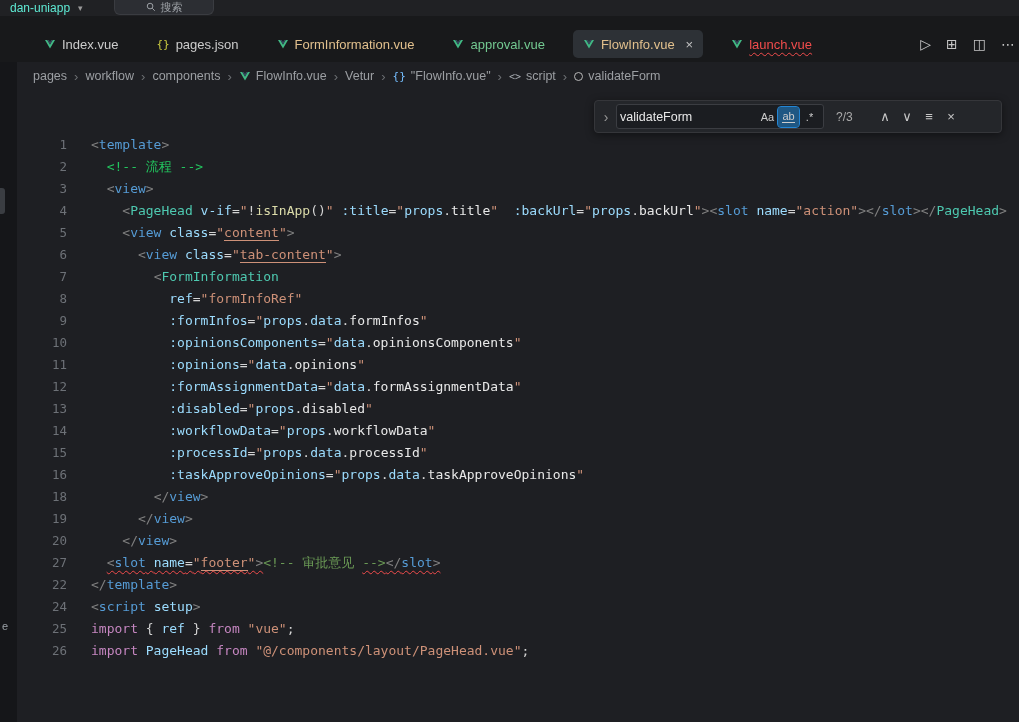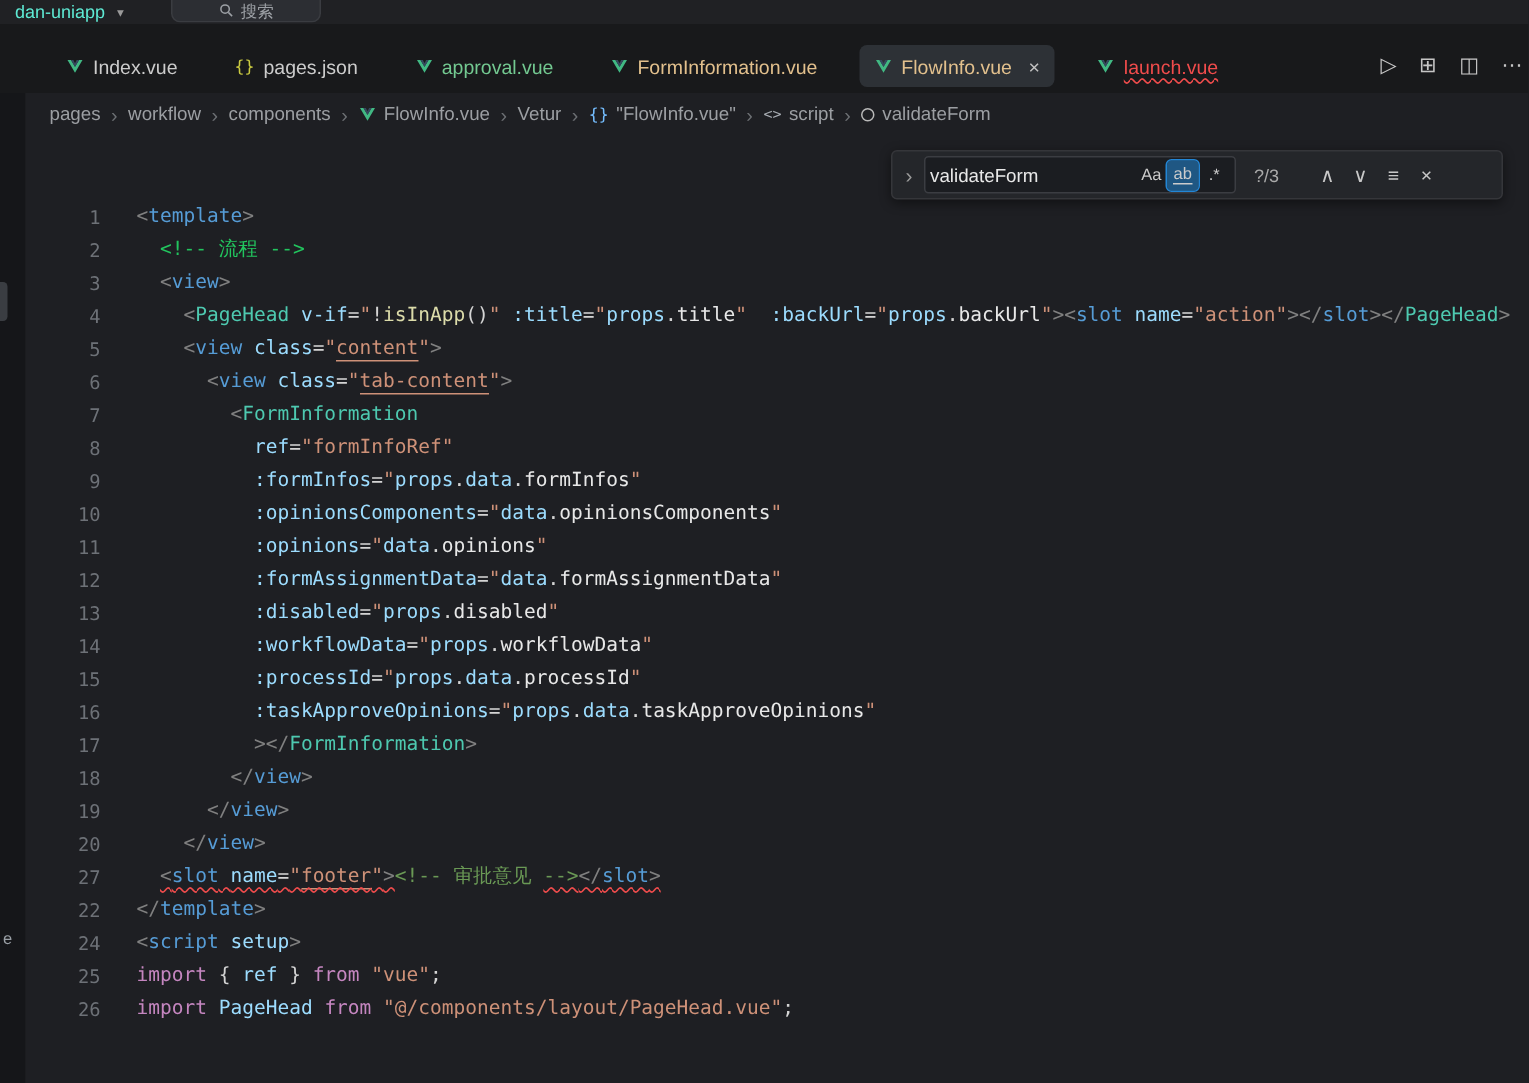--- a/index.html
+++ b/index.html
@@ -135,30 +135,30 @@
         <span class="ficon json">{}</span>
         <span class="tab-label" style="color: rgb(204, 204, 204);">pages.json</span>
       </div>
       <div class="tab">
         <span class="ficon">
           <svg width="12" height="12" viewBox="0 0 24 24">
             <path fill="#41b883" d="M2 4h4.6L12 13l5.4-9H22L12 21z"></path>
             <path fill="#35495e" d="M6.6 4h3.2L12 8.2 14.2 4h3.2L12 13.4z"></path>
           </svg>
         </span>
+        <span class="tab-label" style="color: rgb(226, 192, 141);">FormInformation.vue</span>
+      </div>
+      <div class="tab">
+        <span class="ficon">
+          <svg width="12" height="12" viewBox="0 0 24 24">
+            <path fill="#41b883" d="M2 4h4.6L12 13l5.4-9H22L12 21z"></path>
+            <path fill="#35495e" d="M6.6 4h3.2L12 8.2 14.2 4h3.2L12 13.4z"></path>
+          </svg>
+        </span>
         <span class="tab-label" style="color: rgb(115, 201, 145);">approval.vue</span>
-      </div>
-      <div class="tab">
-        <span class="ficon">
-          <svg width="12" height="12" viewBox="0 0 24 24">
-            <path fill="#41b883" d="M2 4h4.6L12 13l5.4-9H22L12 21z"></path>
-            <path fill="#35495e" d="M6.6 4h3.2L12 8.2 14.2 4h3.2L12 13.4z"></path>
-          </svg>
-        </span>
-        <span class="tab-label" style="color: rgb(226, 192, 141);">FormInformation.vue</span>
       </div>
       <div class="tab active">
         <span class="ficon">
           <svg width="12" height="12" viewBox="0 0 24 24">
             <path fill="#41b883" d="M2 4h4.6L12 13l5.4-9H22L12 21z"></path>
             <path fill="#35495e" d="M6.6 4h3.2L12 8.2 14.2 4h3.2L12 13.4z"></path>
           </svg>
         </span>
         <span class="tab-label" style="color: rgb(226, 192, 141);">FlowInfo.vue</span>
         <span class="tab-close">×</span>
@@ -289,24 +289,20 @@
       </div>
       <div class="cl">
         <span class="ln">15</span>
         <span class="ct">          <span style="color: rgb(156, 220, 254);">:processId</span><span style="color: rgb(212, 212, 212);">=</span><span style="color: rgb(206, 145, 120);">"</span><span style="color: rgb(156, 220, 254);">props</span><span style="color: rgb(212, 212, 212);">.</span><span style="color: rgb(156, 220, 254);">data</span><span style="color: rgb(212, 212, 212);">.</span><span style="color: rgb(232, 232, 232);">processId</span><span style="color: rgb(206, 145, 120);">"</span></span>
       </div>
       <div class="cl">
         <span class="ln">16</span>
         <span class="ct">          <span style="color: rgb(156, 220, 254);">:taskApproveOpinions</span><span style="color: rgb(212, 212, 212);">=</span><span style="color: rgb(206, 145, 120);">"</span><span style="color: rgb(156, 220, 254);">props</span><span style="color: rgb(212, 212, 212);">.</span><span style="color: rgb(156, 220, 254);">data</span><span style="color: rgb(212, 212, 212);">.</span><span style="color: rgb(232, 232, 232);">taskApproveOpinions</span><span style="color: rgb(206, 145, 120);">"</span></span>
       </div>
       <div class="cl">
-        <span class="ln">17</span>
-        <span class="ct">          <span style="color: rgb(128, 128, 128);">&gt;&lt;/</span><span style="color: rgb(78, 201, 176);">FormInformation</span><span style="color: rgb(128, 128, 128);">&gt;</span></span>
-      </div>
-      <div class="cl">
         <span class="ln">18</span>
         <span class="ct">        <span style="color: rgb(128, 128, 128);">&lt;/</span><span style="color: rgb(86, 156, 214);">view</span><span style="color: rgb(128, 128, 128);">&gt;</span></span>
       </div>
       <div class="cl">
         <span class="ln">19</span>
         <span class="ct">      <span style="color: rgb(128, 128, 128);">&lt;/</span><span style="color: rgb(86, 156, 214);">view</span><span style="color: rgb(128, 128, 128);">&gt;</span></span>
       </div>
       <div class="cl">
         <span class="ln">20</span>
         <span class="ct">    <span style="color: rgb(128, 128, 128);">&lt;/</span><span style="color: rgb(86, 156, 214);">view</span><span style="color: rgb(128, 128, 128);">&gt;</span></span>

